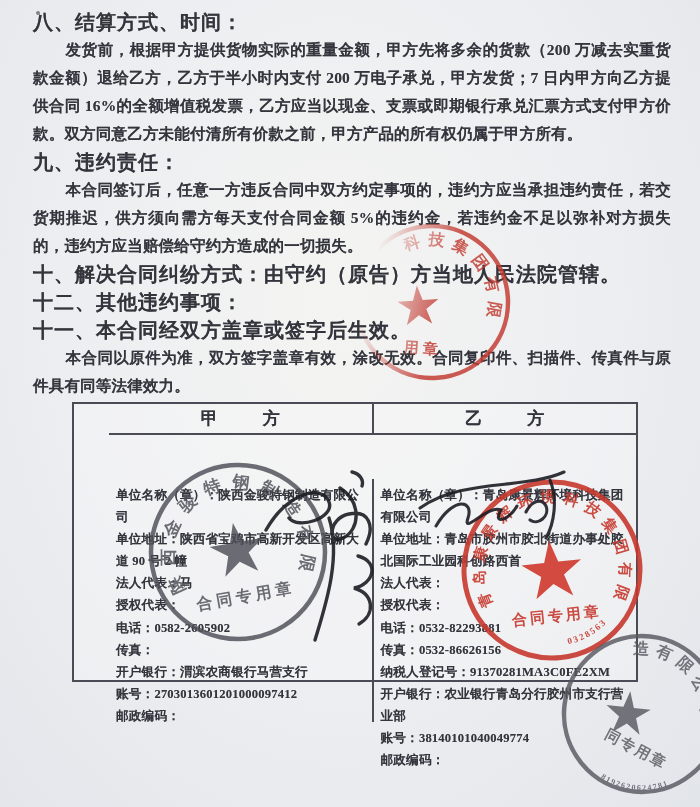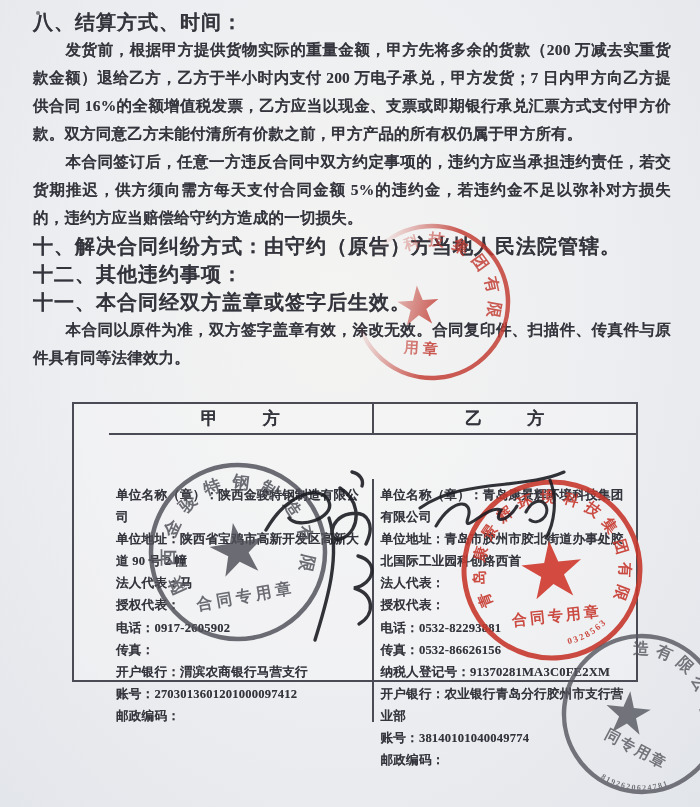--- a/index.html
+++ b/index.html
@@ -51,39 +51,40 @@
 </head>
 <body>
 
 <div class="page">
 
   <div class="noise-dot"></div>
 
   <div class="doc-text">
     <div class="sec-title">八、结算方式、时间：</div>
     <p class="body-para">发货前，根据甲方提供货物实际的重量金额，甲方先将多余的货款（200 万减去实重货款金额）退给乙方，乙方于半小时内支付 200 万电子承兑，甲方发货；7 日内甲方向乙方提供合同 16%的全额增值税发票，乙方应当以现金、支票或即期银行承兑汇票方式支付甲方价款。双方同意乙方未能付清所有价款之前，甲方产品的所有权仍属于甲方所有。</p>
+    <div class="sec-title">九、违约责任：</div>
     <p class="body-para">本合同签订后，任意一方违反合同中双方约定事项的，违约方应当承担违约责任，若交货期推迟，供方须向需方每天支付合同金额 5%的违约金，若违约金不足以弥补对方损失的，违约方应当赔偿给守约方造成的一切损失。</p>
     <div class="sec-title">十、解决合同纠纷方式：由守约（原告）方当地人民法院管辖。</div>
     <div class="sec-title">十二、其他违约事项：</div>
     <div class="sec-title">十一、本合同经双方盖章或签字后生效。</div>
     <p class="body-para">本合同以原件为准，双方签字盖章有效，涂改无效。合同复印件、扫描件、传真件与原件具有同等法律效力。</p>
   </div>
 
   <div class="contract-table">
     <div class="t-head">
       <div class="th">甲　方</div>
       <div class="th right">乙　方</div>
     </div>
     <div class="t-body">
       <div class="t-cell">
         <div class="field-line">单位名称（章）：陕西金骏特钢制造有限公司</div>
         <div class="field-line">单位地址：陕西省宝鸡市高新开发区高新大道 90 号 2 幢</div>
         <div class="field-line">法人代表：马</div>
         <div class="field-line">授权代表：</div>
-        <div class="field-line">电话：0917-2605902</div>
+        <div class="field-line">电话：0582-2605902</div>
         <div class="field-line">传真：</div>
         <div class="field-line">开户银行：渭滨农商银行马营支行</div>
         <div class="field-line">账号：2703013601201000097412</div>
         <div class="field-line">邮政编码：</div>
       </div>
       <div class="t-cell right">
         <div class="field-line">单位名称（章）：青岛康景辉环境科技集团有限公司</div>
         <div class="field-line">单位地址：青岛市胶州市胶北街道办事处胶北国际工业园科创路西首</div>
         <div class="field-line">法人代表：</div>
         <div class="field-line">授权代表：</div>

